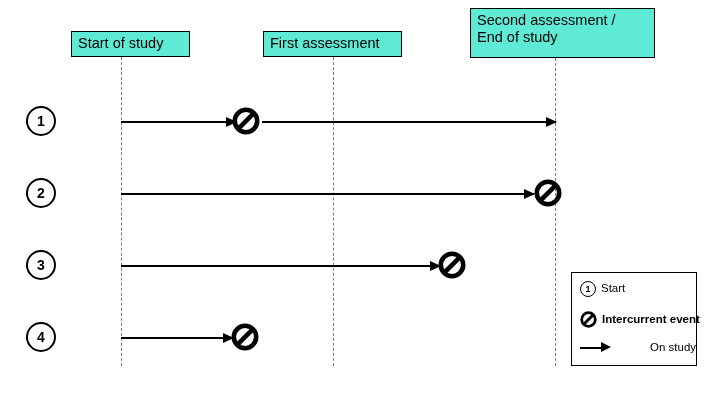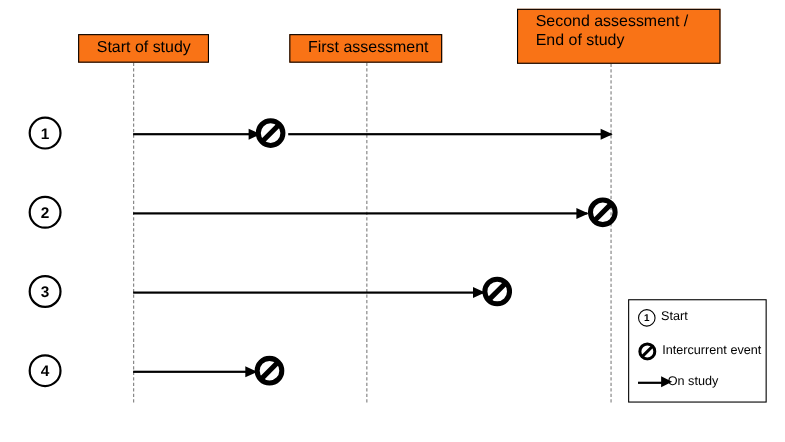--- a/index.html
+++ b/index.html
@@ -14,25 +14,25 @@
     background: #ffffff;
     font-family: "Liberation Sans", sans-serif;
     overflow: hidden;
   }
 
   
   .milestone-box {
     position: absolute;
     box-sizing: border-box;
     border: 1.5px solid #000000;
-    background: #f97316;
+    background: #5eead4;
     color: #000000;
     font-size: 14.5px;
     line-height: 1.18;
-    padding: 3px 6px 4px 16px;
+    padding: 3px 6px 4px 6px;
     white-space: pre-line;
     text-align: left;
   }
 
   
   .guide {
     position: absolute;
     width: 0;
     border-left: 1.3px dashed #7d7d7d;
   }
@@ -207,29 +207,29 @@
 
   <div id="legend" style="left:571px; top:272px; width:126px; height:94px;">
 
     <div class="legend-row" style="top:8px;">
       <span class="legend-circle">
         <span>1</span>
       </span>
       <span class="legend-label">Start</span>
     </div>
 
-    <div class="legend-row" style="top:38px;">
+    <div class="legend-row" style="top:38px;font-weight:bold;">
       <span class="legend-ice">
         <svg viewBox="0 0 28 28" aria-hidden="true">
           <circle cx="14" cy="14" r="11.2" fill="none" stroke="#000000" stroke-width="4.6"></circle>
           <line x1="6.6" y1="21.4" x2="21.4" y2="6.6" stroke="#000000" stroke-width="4.6"></line>
         </svg>
       </span>
       <span class="legend-label">Intercurrent event</span>
     </div>
 
-    <div class="legend-row" style="top:69px;">
+    <div class="legend-row" style="top:69px;gap:43px;">
       <span class="legend-arrow"></span>
       <span class="legend-label">On study</span>
     </div>
   </div>
 
 </div>
 
 </body></html>

